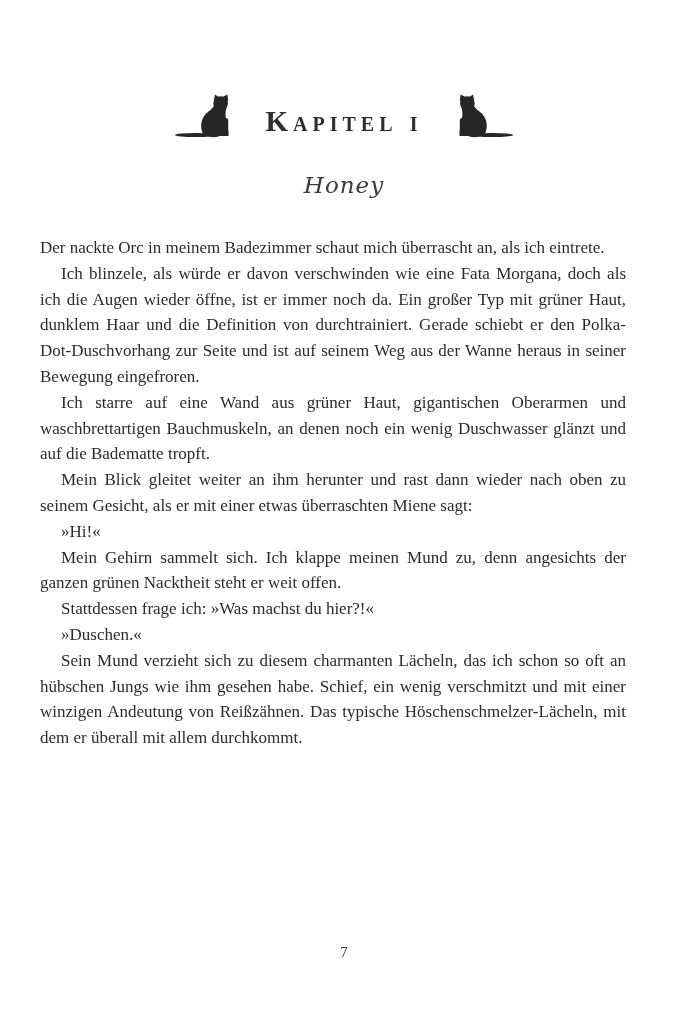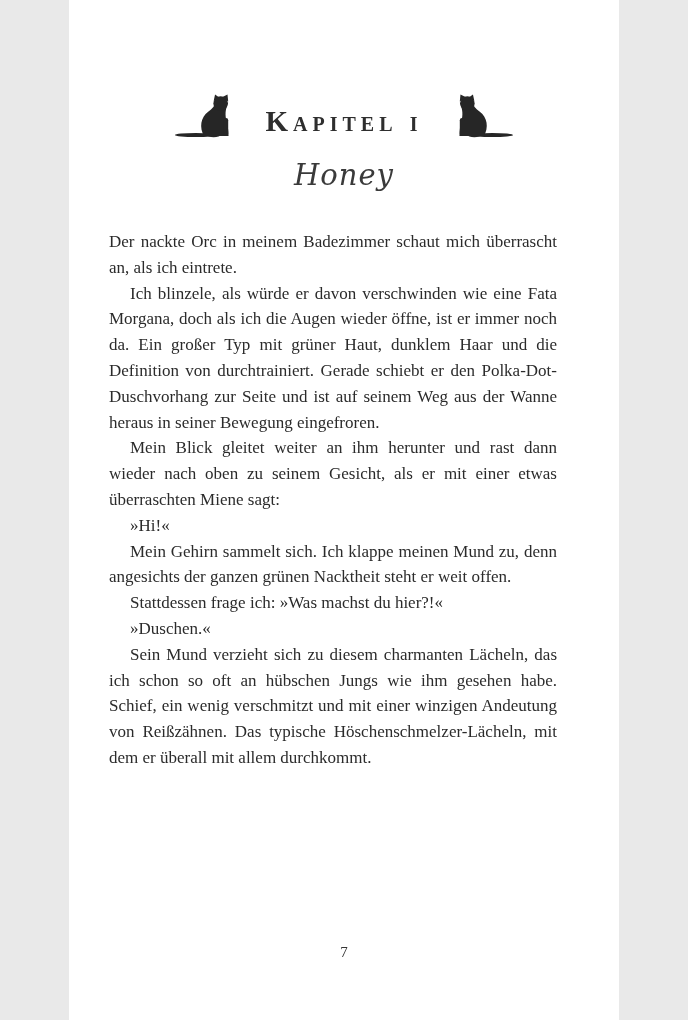--- a/index.html
+++ b/index.html
@@ -1,18 +1,18 @@
 <!DOCTYPE html>
 <html lang="de"><head>
 <meta charset="utf-8">
 <style>
   html, body { margin: 0; padding: 0; background: #e9e9e9; }
   .page {
     position: relative;
-    width: 550px;
+    width: 688px;
     height: 1020px;
     margin: 0 auto;
     background: #ffffff;
     color: #2b2b2b;
     font-family: "Liberation Serif", serif;
     overflow: hidden;
   }
 
   
   .chapter-head {
@@ -30,25 +30,25 @@
     font-variant: small-caps;
     font-size: 29px;
     letter-spacing: 5px;
     line-height: 1;
     margin: 0 6px 10px 6px;
     color: #2e2e2e;
     white-space: nowrap;
   }
 
   .chapter-subtitle {
-    margin-top: 12px;
+    margin-top: 26px;
     text-align: center;
     font-family: "DejaVu Serif", serif;
     font-style: italic;
-    font-size: 29px;
+    font-size: 23px;
     letter-spacing: 1px;
     color: #3a3a3a;
   }
 
   .body-text {
     margin: 37px 62px 0 40px;
     font-size: 17px;
     line-height: 25.8px;
     text-align: justify;
     color: #2b2b2b;
@@ -98,20 +98,21 @@
       </svg>
     </span>
   </div>
 
   <div class="chapter-subtitle">Honey</div>
 
   <div class="body-text">
 
   <p class="para">Der nackte Orc in meinem Badezimmer schaut mich überrascht an, als ich eintrete.</p>
       <p class="para indent">Ich blinzele, als würde er davon verschwinden wie eine Fata Morgana, doch als ich die Augen wieder öffne, ist er immer noch da. Ein großer Typ mit grüner Haut, dunklem Haar und die Definition von durchtrainiert. Gerade schiebt er den Polka-Dot-Duschvorhang zur Seite und ist auf seinem Weg aus der Wanne heraus in seiner Bewegung eingefroren.</p>
+      <p class="para indent">Ich starre auf eine Wand aus grüner Haut, gigantischen Oberarmen und waschbrettartigen Bauchmuskeln, an denen noch ein wenig Duschwasser glänzt und auf die Badematte tropft.</p>
       <p class="para indent">Mein Blick gleitet weiter an ihm herunter und rast dann wieder nach oben zu seinem Gesicht, als er mit einer etwas überraschten Miene sagt:</p>
       <p class="para indent">»Hi!«</p>
       <p class="para indent">Mein Gehirn sammelt sich. Ich klappe meinen Mund zu, denn angesichts der ganzen grünen Nacktheit steht er weit offen.</p>
       <p class="para indent">Stattdessen frage ich: »Was machst du hier?!«</p>
       <p class="para indent">»Duschen.«</p>
       <p class="para indent">Sein Mund verzieht sich zu diesem charmanten Lächeln, das ich schon so oft an hübschen Jungs wie ihm gesehen habe. Schief, ein wenig verschmitzt und mit einer winzigen Andeutung von Reißzähnen. Das typische Höschenschmelzer-Lächeln, mit dem er überall mit allem durchkommt.</p>
     </div>
 
   <div class="page-number">7</div>
 

